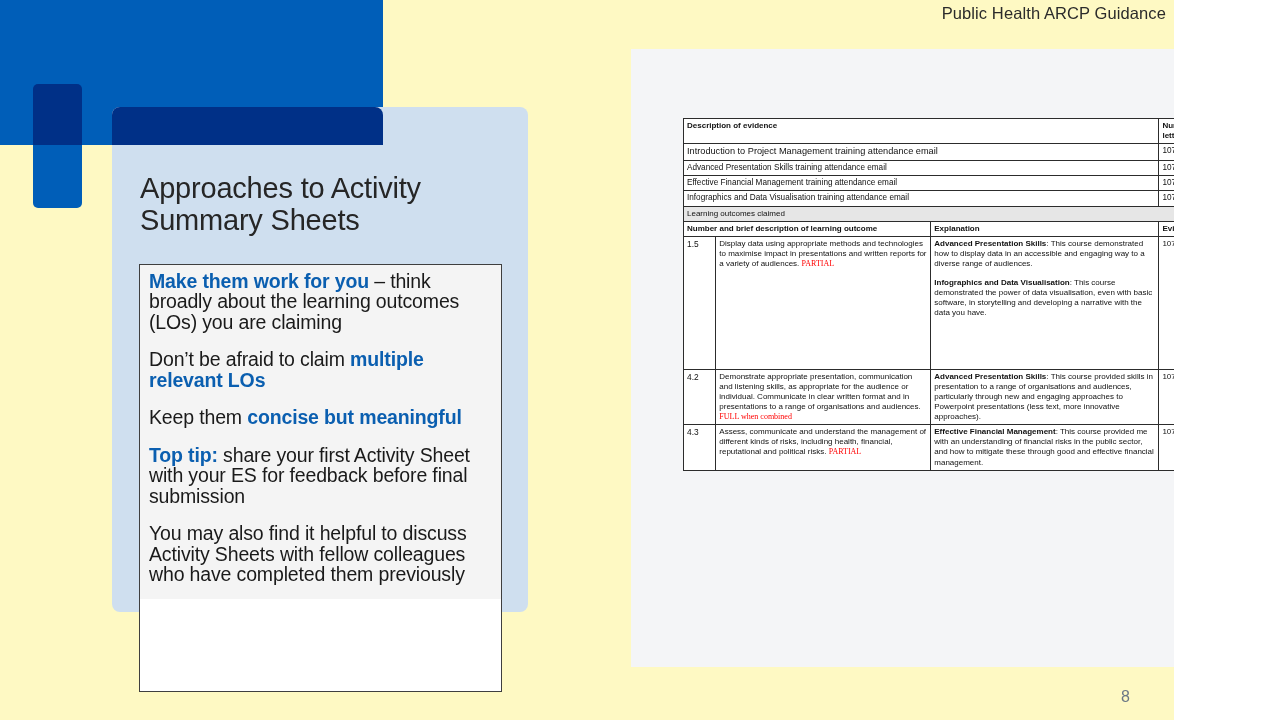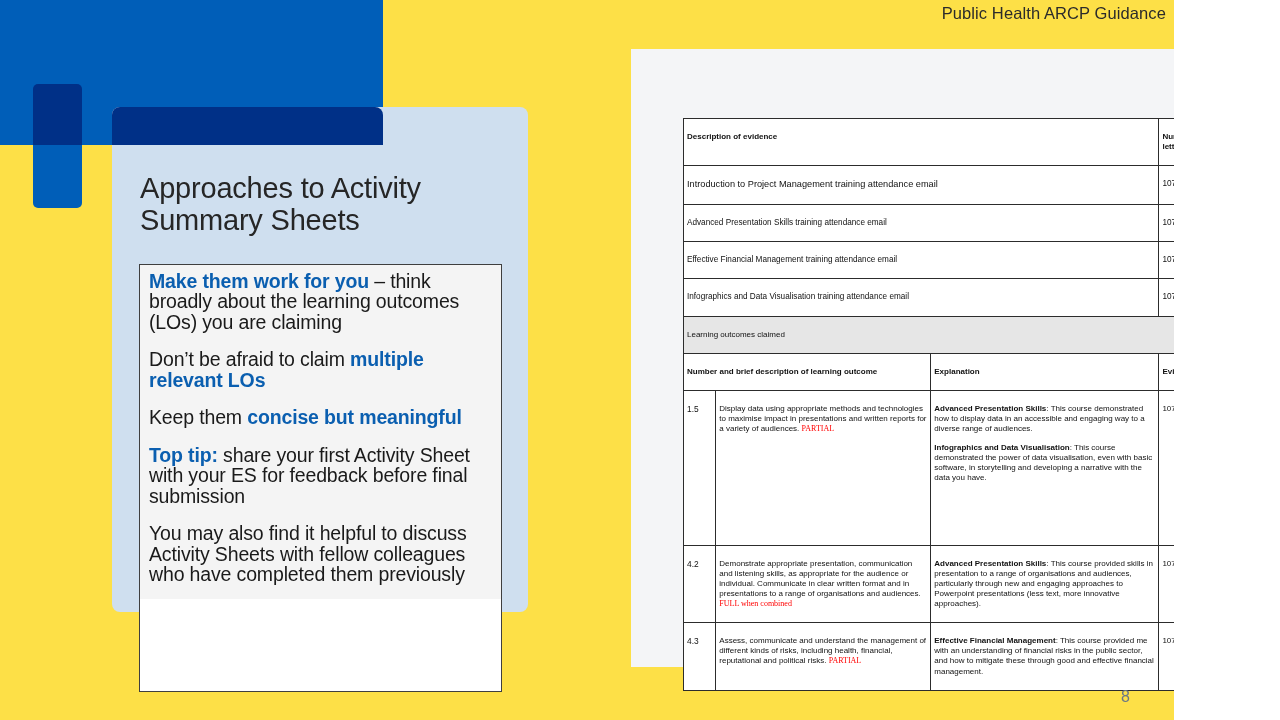--- a/index.html
+++ b/index.html
@@ -10,21 +10,21 @@
   }
   body {
     font-family: "Liberation Sans", sans-serif;
     -webkit-font-smoothing: antialiased;
   }
   #slide {
     position: relative;
     width: 1174px;
     height: 720px;
     overflow: hidden;
-    background: #fde047;
+    background: #fef9c3;
   }
 
   
   .deco-big-blue {
     position: absolute;
     left: 0; top: 0;
     width: 383px; height: 145px;
     background: #005eb8;
   }
   .deco-navy-square {
@@ -121,21 +121,21 @@
     width: 537px;
     border-collapse: collapse;
     table-layout: fixed;
     background: #ffffff;
     font-size: 8px;
     color: #111111;
     line-height: 1.26;
   }
   .evidence-table td, .evidence-table th {
     border: 1px solid #2c2c2c;
-    padding: 13px 3px;
+    padding: 2px 3px;
     vertical-align: top;
     text-align: left;
     font-weight: normal;
   }
   .evidence-table th.hdr {
     font-weight: bold;
     font-size: 8px;
   }
   .col-num    { width: 32px; }
   .col-lo     { width: 213px; }

